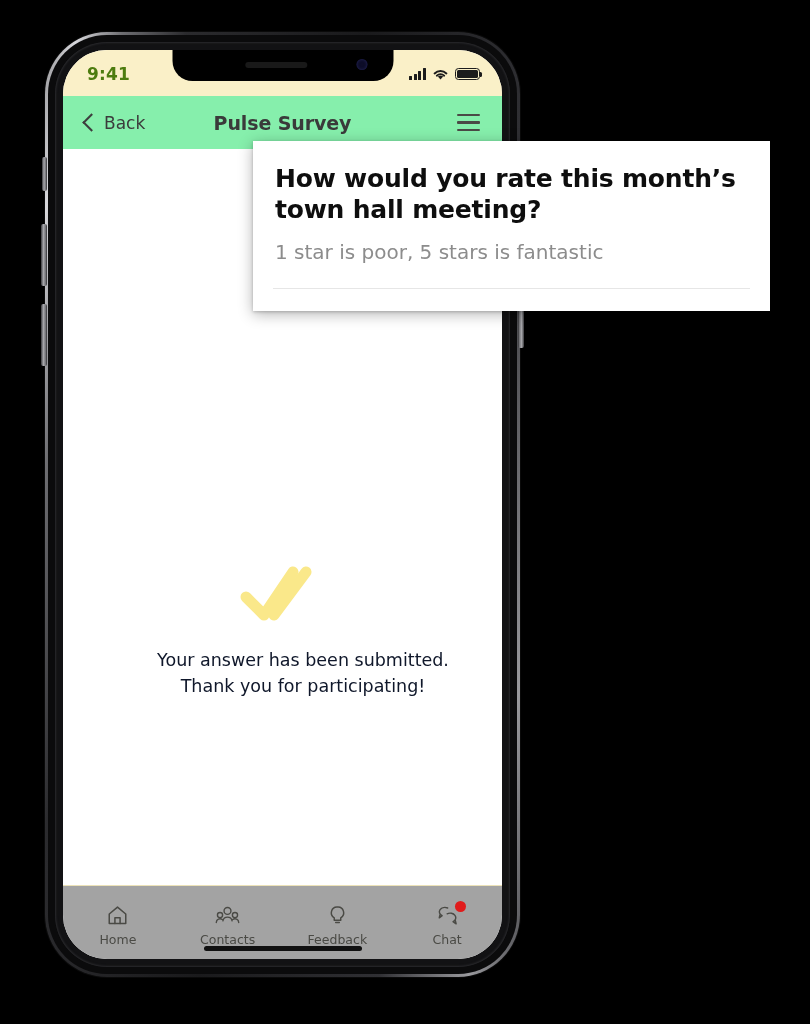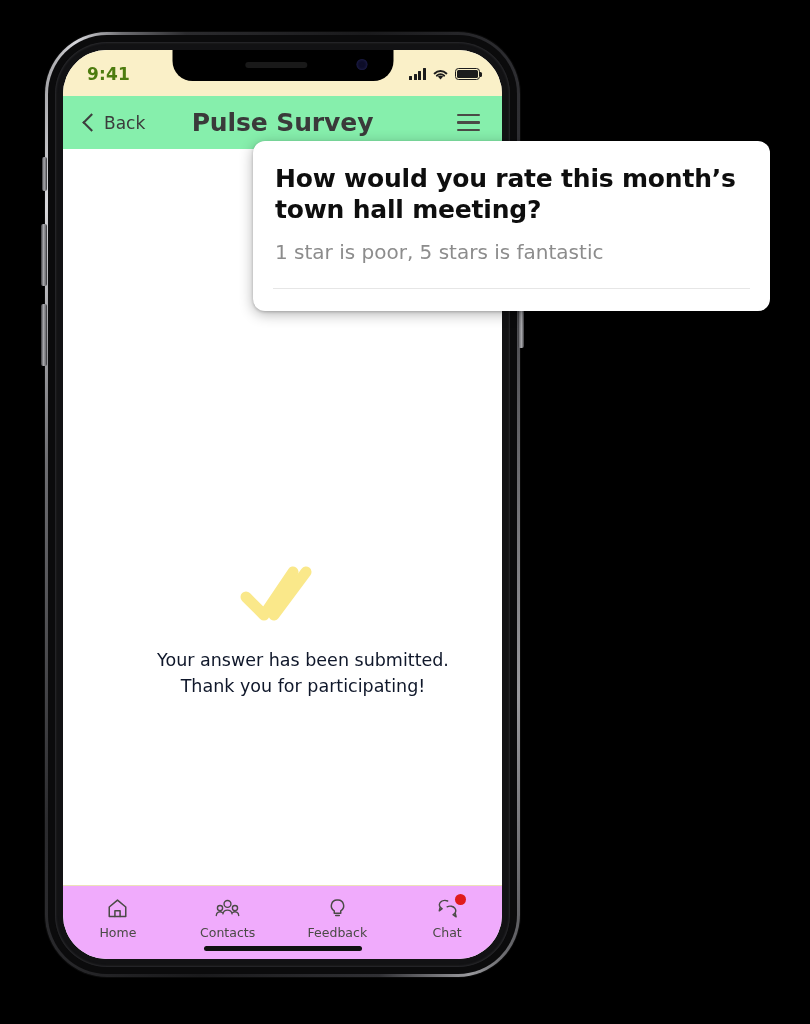--- a/index.html
+++ b/index.html
@@ -170,21 +170,21 @@
     width: 11px; height: 11px;
     border-left: 2.2px solid #3d3d3d;
     border-bottom: 2.2px solid #3d3d3d;
     transform: rotate(45deg);
     margin-bottom: 1px;
   }
   .nav-back-label { font-size: 17px; color: #3b3b3b; }
   .nav-title {
     width: 100%;
     text-align: center;
-    font-size: 25px;
+    font-size: 19px;
     font-weight: bold;
     color: #3a3a3a;
     letter-spacing: -0.1px;
   }
   .nav-menu {
     position: absolute;
     right: 22px;
     display: flex;
     flex-direction: column;
     gap: 5px;
@@ -210,25 +210,25 @@
     color: #0f172a;
     line-height: 1.48;
     padding-left: 41px;
   }
 
   
   .tab-bar {
     position: absolute;
     left: 0; right: 0; bottom: 0;
     height: 74px;
-    background: #f0abfc;
+    background: #a3a3a3;
     border-top: 1px solid #ece2b8;
     display: flex;
     align-items: flex-start;
-    padding-top: 10px;
+    padding-top: 17px;
     box-sizing: border-box;
     z-index: 20;
   }
   .tab {
     flex: 1;
     display: flex;
     flex-direction: column;
     align-items: center;
     gap: 4px;
     cursor: pointer;
@@ -254,21 +254,21 @@
     background: #111111;
   }
 
   
   .popup-card {
     position: absolute;
     left: 253px;
     top: 141px;
     width: 517px;
     background: #ffffff;
-    border-radius: 12px;
+    border-radius: 0;
     box-shadow: 0 3px 14px rgba(0,0,0,0.30), 0 1px 3px rgba(0,0,0,0.20);
     z-index: 200;
     padding: 22px 22px 0 22px;
     box-sizing: border-box;
   }
   .popup-question {
     font-size: 25px;
     font-weight: bold;
     color: #0e0e0e;
     line-height: 1.25;

